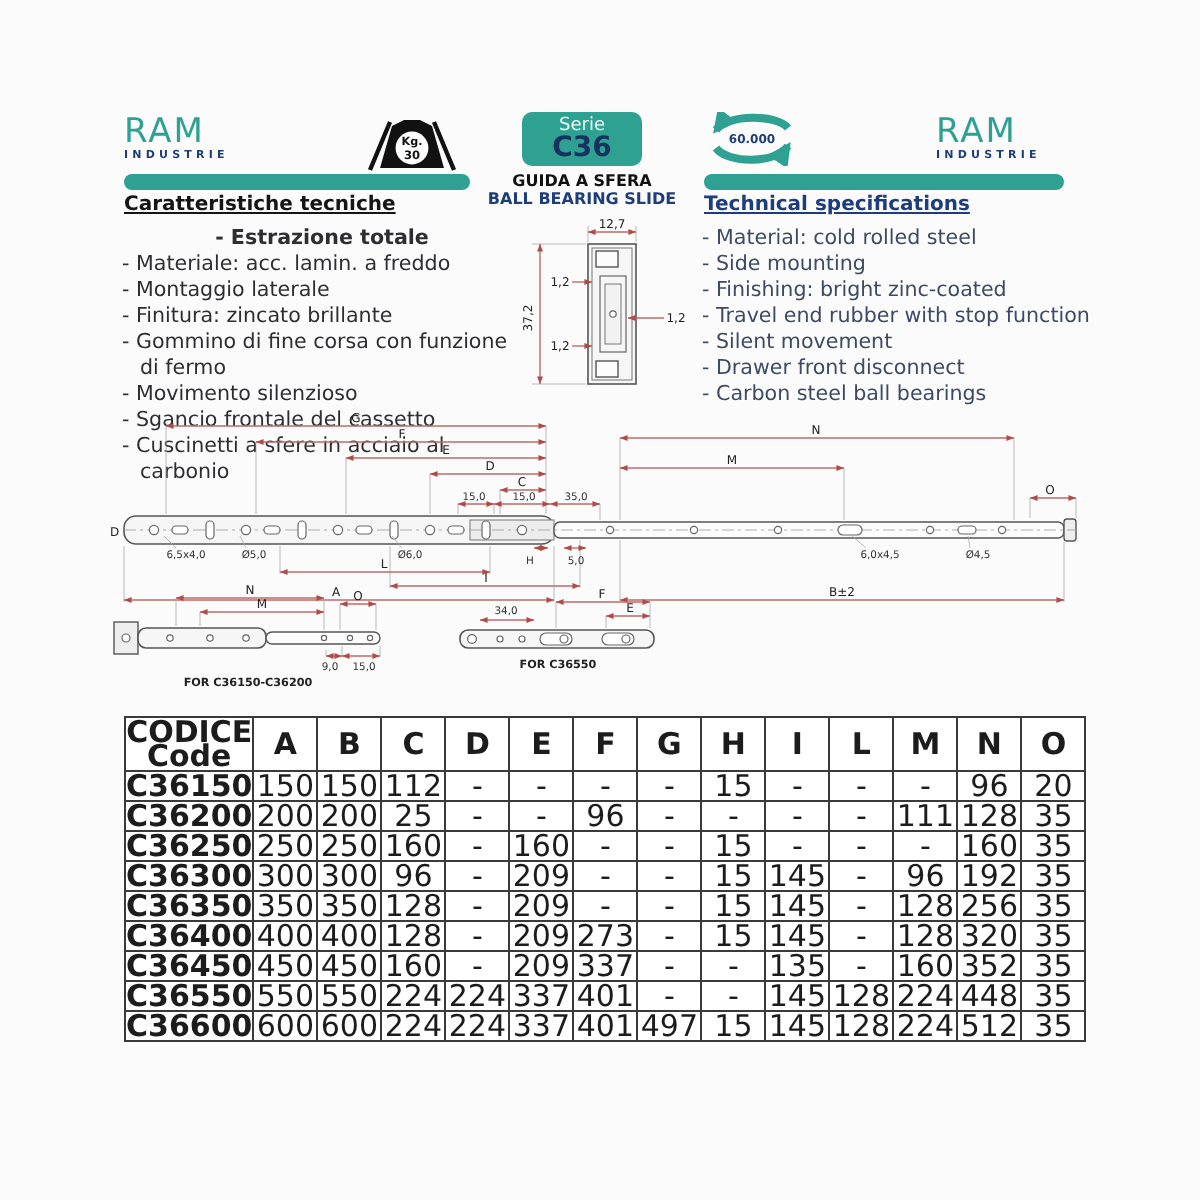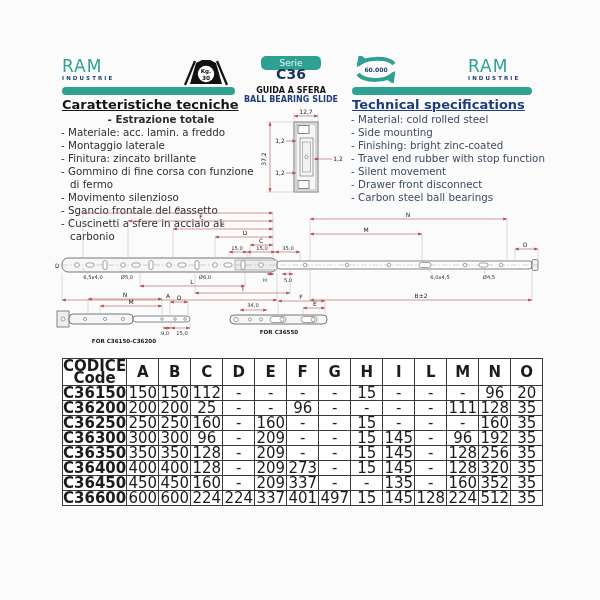--- a/index.html
+++ b/index.html
@@ -5,30 +5,30 @@
   * { margin:0; padding:0; box-sizing:border-box; }
   html,body { width:600px; height:600px; background:#fafafa; font-family:"DejaVu Sans", sans-serif; }
   .page { position:relative; width:600px; height:600px; background:#fbfbfb; overflow:hidden; }
 
   
   .brand { position:absolute; line-height:1; }
   .brand-name { color:#2FA193; font-weight:normal; font-size:17px; letter-spacing:1px; }
   .brand-sub { color:#1E3D7B; font-size:5.5px; letter-spacing:2.1px; font-weight:bold; margin-top:1px; }
   .teal-bar { position:absolute; height:8px; border-radius:4px; background:#2FA193; }
 
-  .series-box { position:absolute; left:261px; top:56px; width:60px; height:14px;
+  .series-box { position:absolute; left:261px; top:56px; width:60px; height:27px;
     background:#2FA193; border-radius:5px; text-align:center; }
   .series-label { color:#eafaf6; font-size:9px; line-height:10px; margin-top:2px; }
   .series-code { color:#17325e; font-weight:bold; font-size:14px; line-height:13px; }
   .series-sub { position:absolute; left:234px; width:114px; text-align:center; font-weight:bold; font-size:8px; line-height:9px; }
   .sub-it { top:86px; color:#111; }
   .sub-en { top:95px; color:#1E3D7B; }
 
   
-  .spec-title { position:absolute; font-size:13px; font-weight:bold; text-decoration:underline; }
+  .spec-title { position:absolute; font-size:10px; font-weight:bold; text-decoration:underline; }
   .spec-title.it { left:62px; top:97px; color:#151515; }
   .spec-title.en { left:352px; top:97px; color:#1E3D7B; }
   ul.spec-list { position:absolute; list-style:none; width:200px; }
   ul.spec-list.it { left:61px; top:113px; color:#2e2e32; }
   ul.spec-list.en { left:351px; top:113px; color:#3d4a63; }
   ul.spec-list li { font-size:10.3px; line-height:13px; padding-left:9px; text-indent:-9px; }
   ul.spec-list li::before { content:"- "; }
   ul.spec-list li.bold { font-weight:bold;text-align:center; }
 
   
@@ -444,20 +444,36 @@
           <td>337</td>
           <td>-</td>
           <td>-</td>
           <td>135</td>
           <td>-</td>
           <td>160</td>
           <td>352</td>
           <td>35</td>
         </tr>
         <tr>
+          <td class="code-cell">C36550</td>
+          <td>550</td>
+          <td>550</td>
+          <td>224</td>
+          <td>224</td>
+          <td>337</td>
+          <td>401</td>
+          <td>-</td>
+          <td>-</td>
+          <td>145</td>
+          <td>128</td>
+          <td>224</td>
+          <td>448</td>
+          <td>35</td>
+        </tr>
+        <tr>
           <td class="code-cell">C36600</td>
           <td>600</td>
           <td>600</td>
           <td>224</td>
           <td>224</td>
           <td>337</td>
           <td>401</td>
           <td>497</td>
           <td>15</td>
           <td>145</td>

